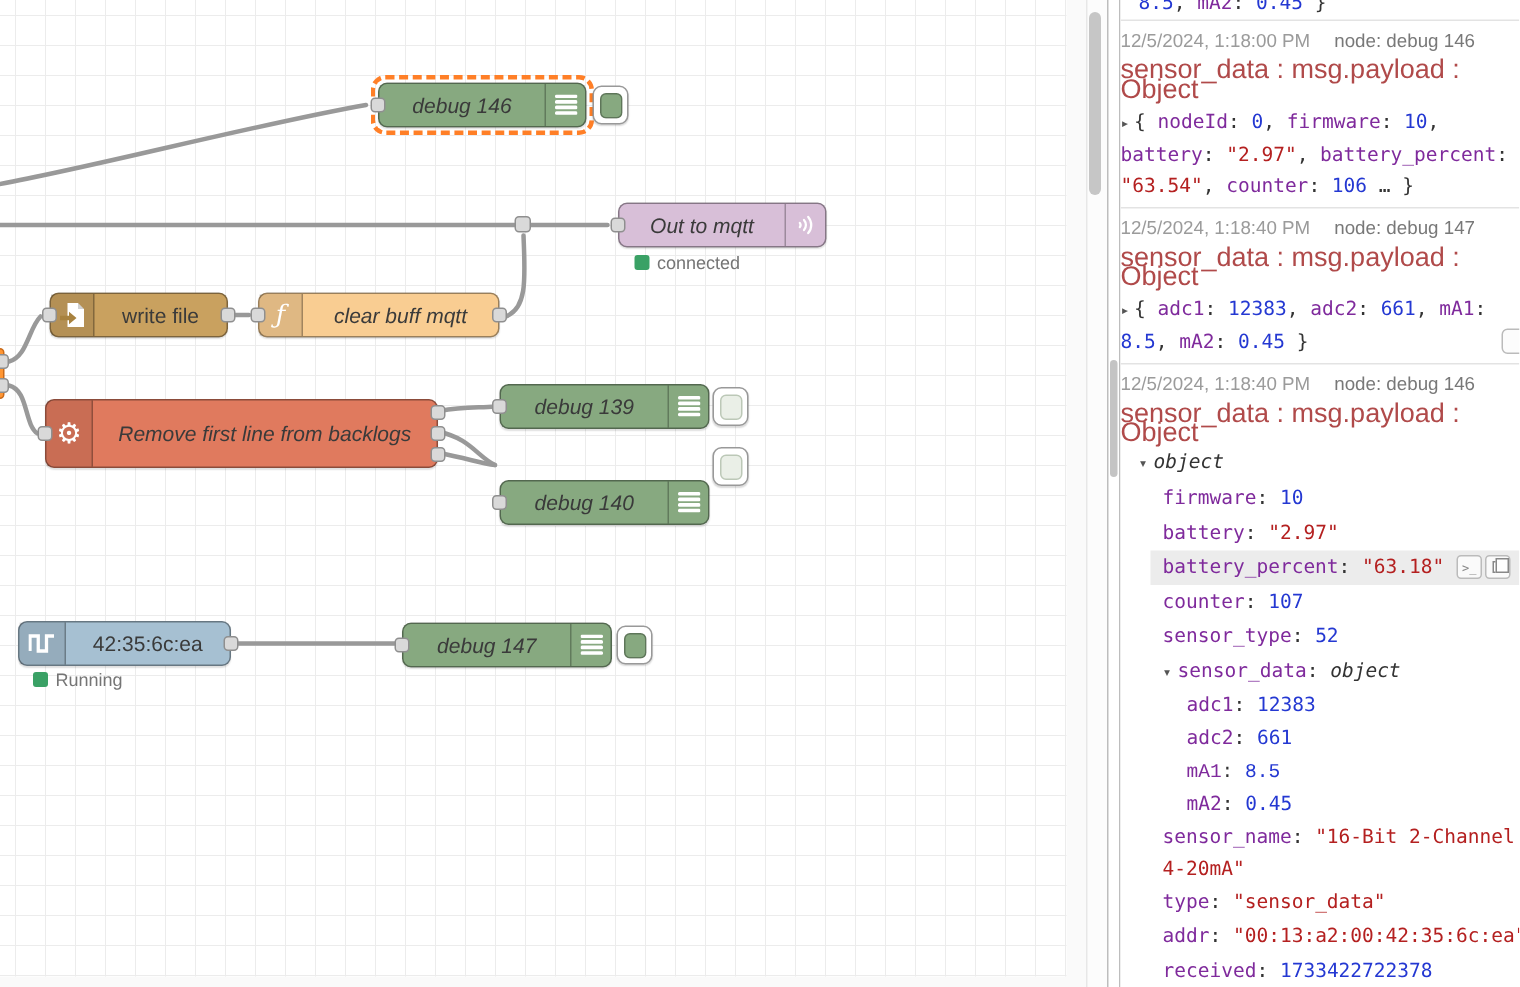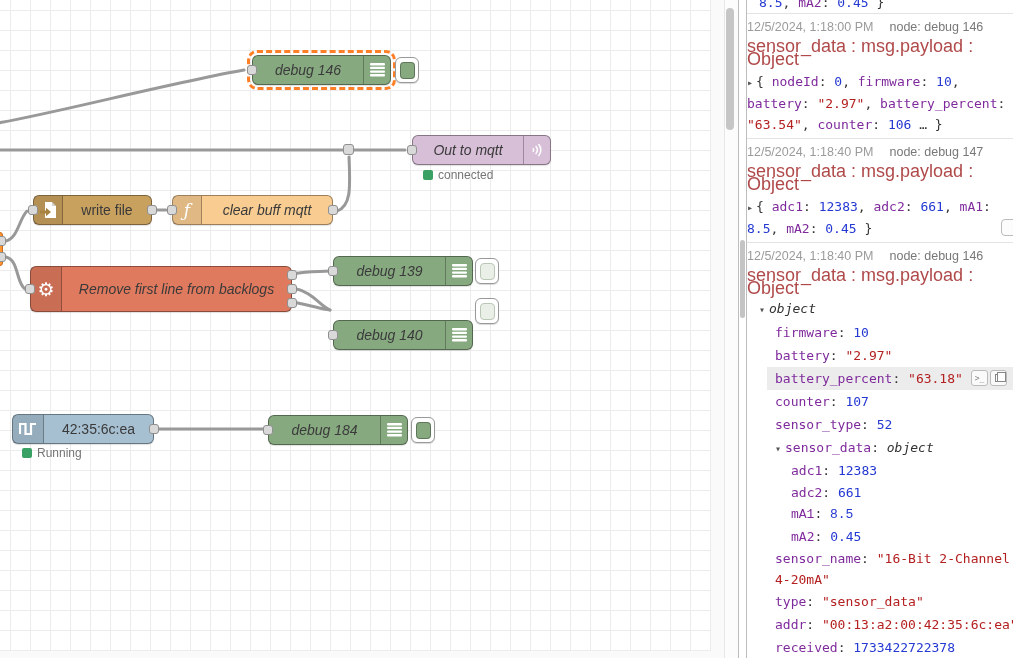--- a/index.html
+++ b/index.html
@@ -236,21 +236,21 @@
       </div>
       <span class="nlabel">42:35:6c:ea</span>
     </div>
     <div class="status" style="left:22px; top:446px;">
       <span class="sdot"></span>
       <span>Running</span>
     </div>
 
     <div class="node n-debug" style="left:268px; top:415px; width:140px;">
       <div class="port in"></div>
-      <span class="nlabel it">debug 184</span>
+      <span class="nlabel it">debug 147</span>
       <div class="icon-right">
         <svg width="15" height="14" viewBox="0 0 15 14">
             <g fill="#fff">
           <rect y="0" width="15" height="2.4" rx="1"></rect>
               <rect y="3.7" width="15" height="2.4" rx="1"></rect>
           <rect y="7.4" width="15" height="2.4" rx="1"></rect>
               <rect y="11.1" width="15" height="2.4" rx="1"></rect>
         </g>
           </svg>
       </div>

